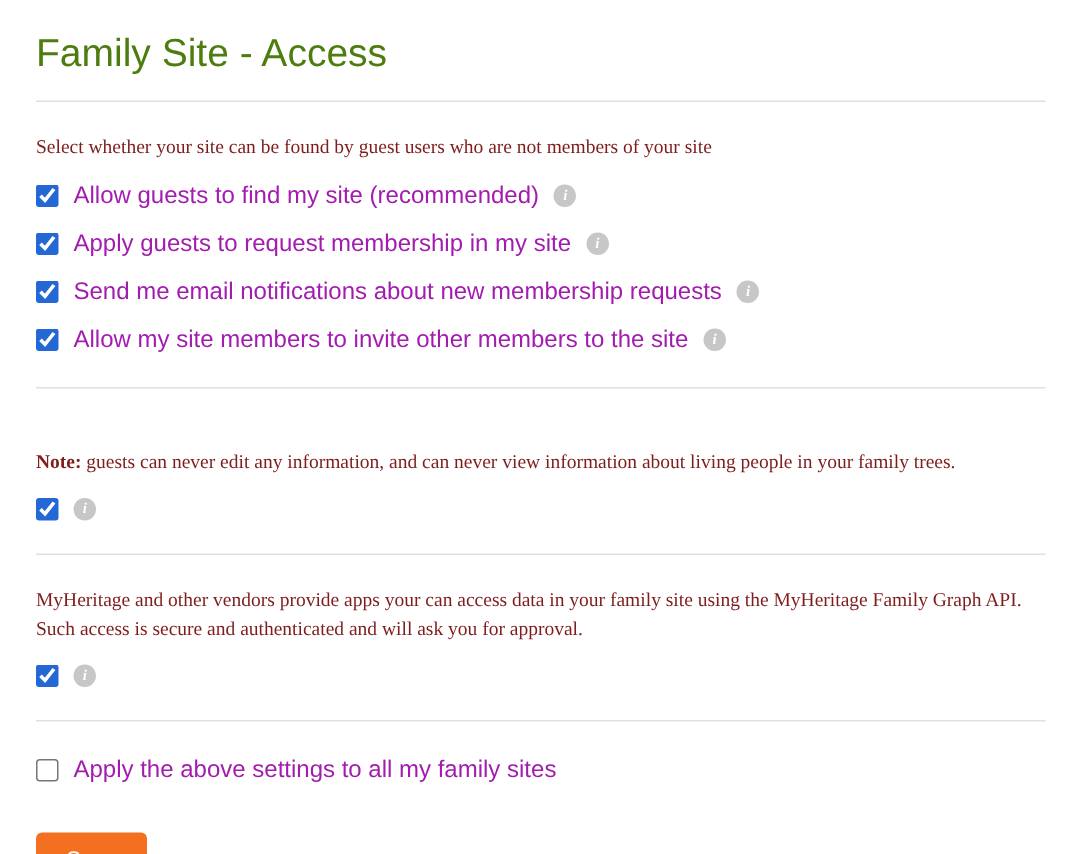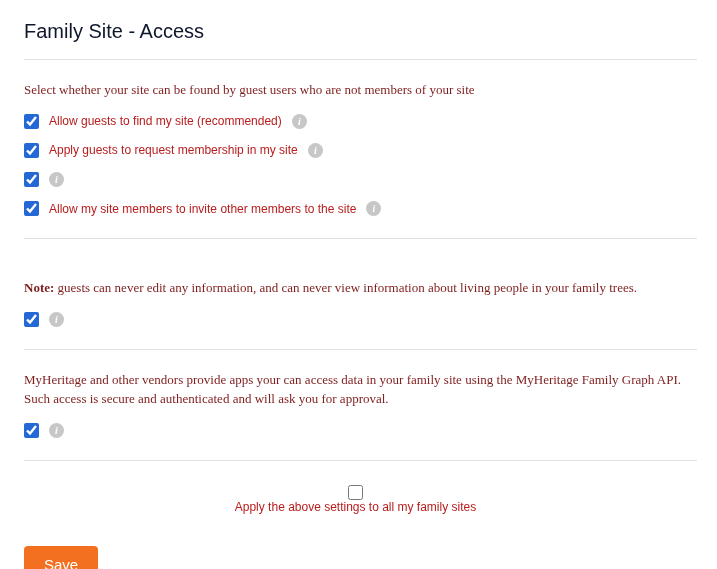--- a/index.html
+++ b/index.html
@@ -9,22 +9,22 @@
     }
     body {
       font-family: Arial, Helvetica, sans-serif;
       font-size: 13px;
       color: #333;
       background: #fff;
       width: 717px;
       padding: 20px 20px 20px 24px;
     }
     h1 {
-      color: #0f172a;
-      font-size: 20px;
+      color: #4d7c0f;
+      font-size: 26px;
       font-weight: 400;
       margin-bottom: 16px;
     }
     hr.divider {
       border: none;
       border-top: 1px solid #e0e0e0;
       margin: 0;
     }
     .section {
       padding: 20px 0 22px 0;
@@ -44,32 +44,31 @@
       font-weight: bold;
       margin-top: 36px;
     }
     .option-row {
       display: flex;
       align-items: center;
       margin: 14px 0;
     }
     .option-row:last-child {
       margin-bottom: 0;
-      align-items: flex-end;
     }
     input[type="checkbox"] {
       width: 15px;
       height: 15px;
       margin-right: 10px;
       accent-color: #2468d6;
       cursor: pointer;
     }
     .option-label {
-      color: #b91c1c;
-      font-size: 12px;
+      color: #a21caf;
+      font-size: 16px;
       margin-right: 10px;
     }
     .info-icon {
       display: inline-flex;
       align-items: center;
       justify-content: center;
       width: 15px;
       height: 15px;
       border-radius: 50%;
       background: #c7c7c7;
@@ -111,20 +110,21 @@
   </div>
 
   <div class="option-row">
     <input type="checkbox" checked="" style="">
     <span class="option-label">Apply guests to request membership in my site</span>
     <span class="info-icon">i</span>
   </div>
 
   <div class="option-row">
     <input type="checkbox" checked="" style="">
+    <span class="option-label">Send me email notifications about new membership requests</span>
     <span class="info-icon">i</span>
   </div>
 
   <div class="option-row">
     <input type="checkbox" checked="" style="">
     <span class="option-label">Allow my site members to invite other members to the site</span>
     <span class="info-icon">i</span>
   </div>
 </div>
 
@@ -143,19 +143,19 @@
 <div class="section">
   <p class="section-text">MyHeritage and other vendors provide apps your can access data in your family site using the MyHeritage Family Graph API. Such access is secure and authenticated and will ask you for approval.</p>
 
   <div class="option-row">
     <input type="checkbox" checked="" style="">
     <span class="info-icon">i</span>
   </div>
 </div>
 
 <div class="section" style="border-bottom:none;padding-top:24px;">
-  <div class="option-row" style="margin-top:0;flex-direction:column;">
+  <div class="option-row" style="margin-top:0;">
     <input type="checkbox" style="">
     <span class="option-label">Apply the above settings to all my family sites</span>
   </div>
 
   <button class="save-button">Save</button>
 </div>
 
 </body></html>

